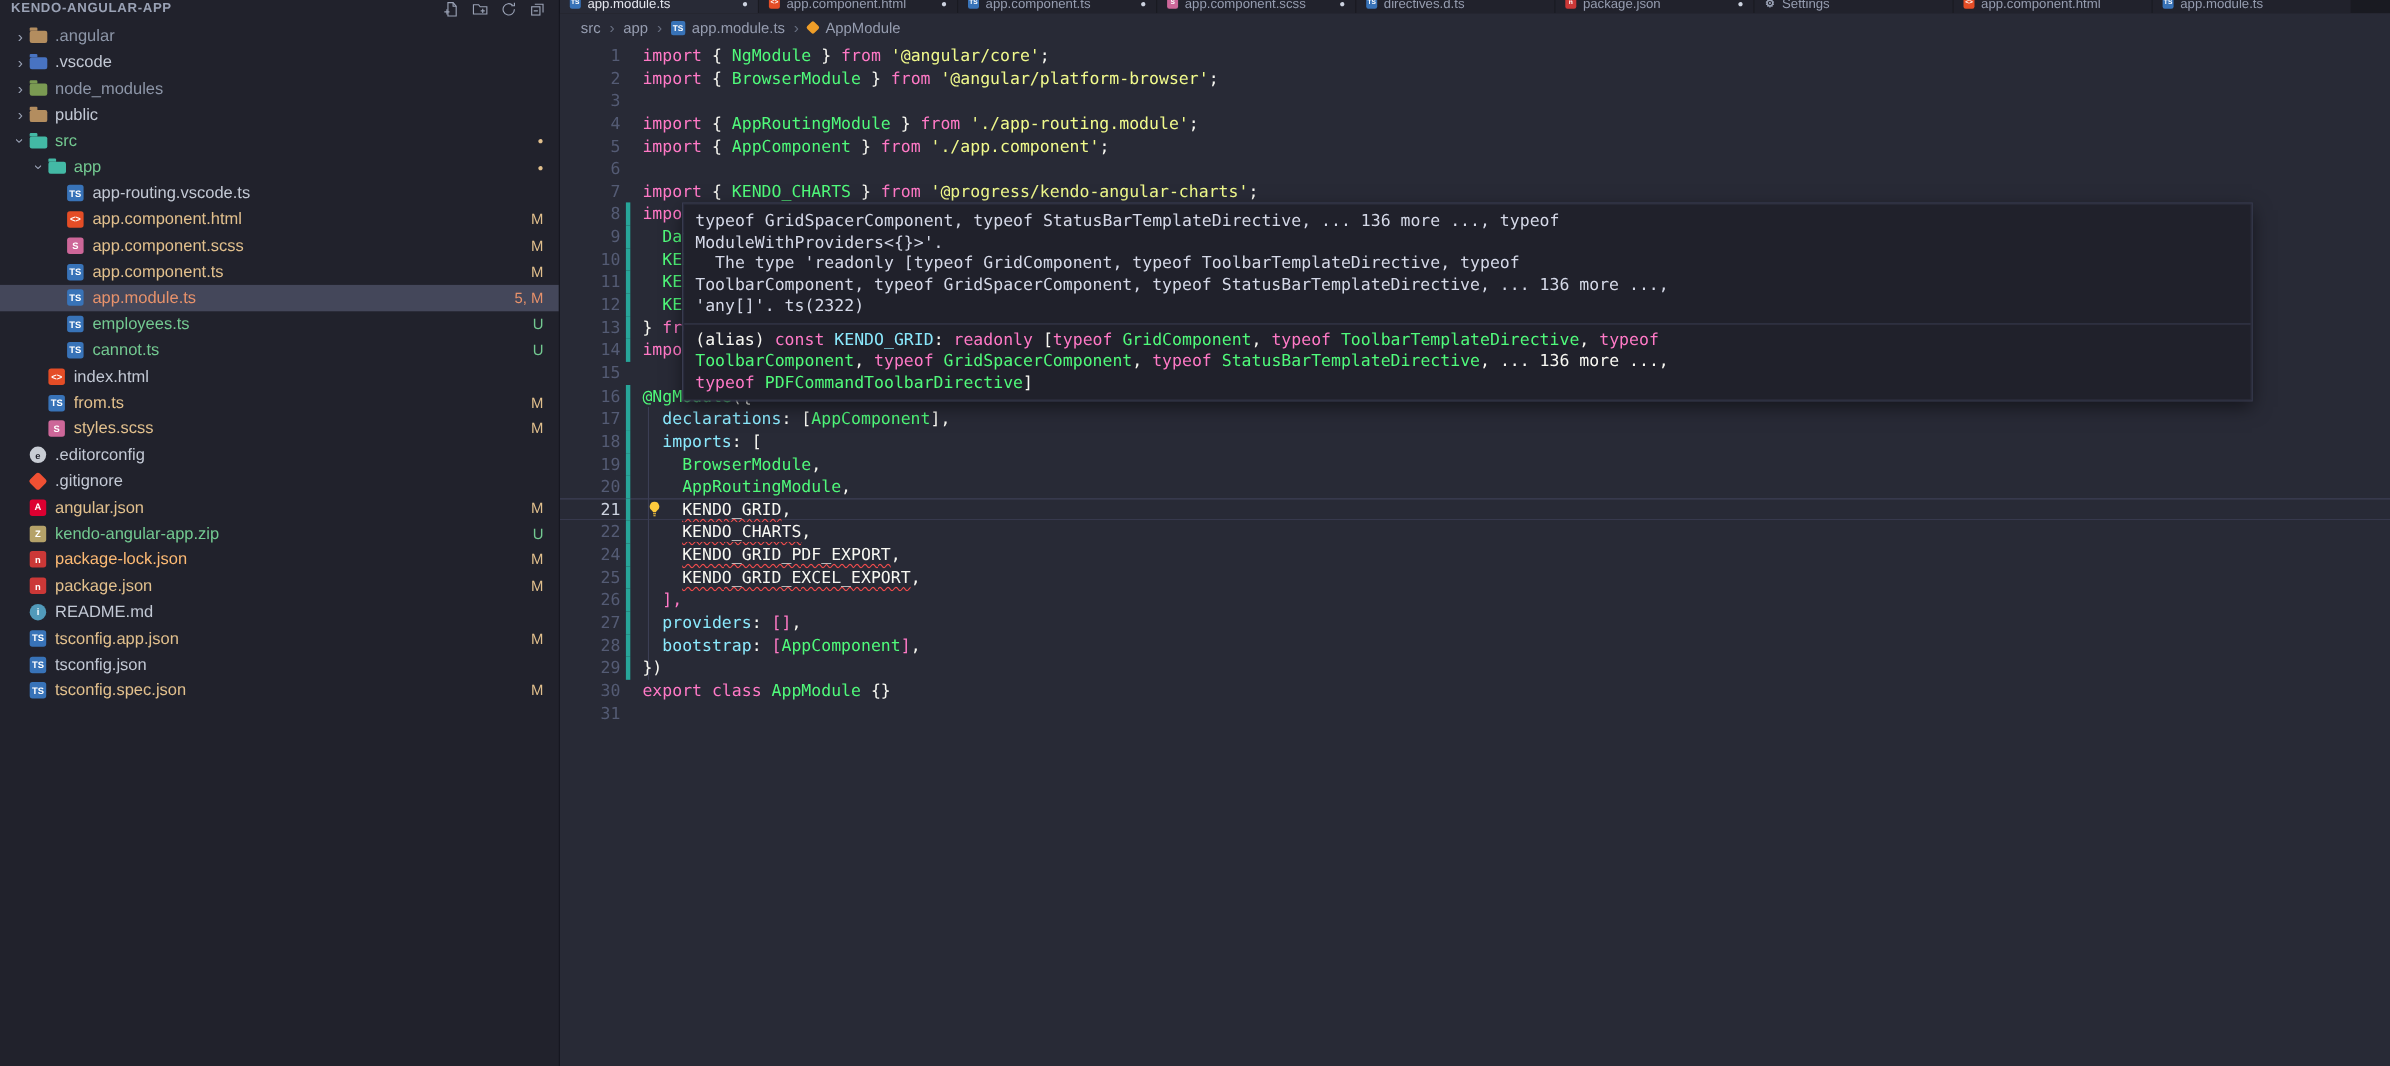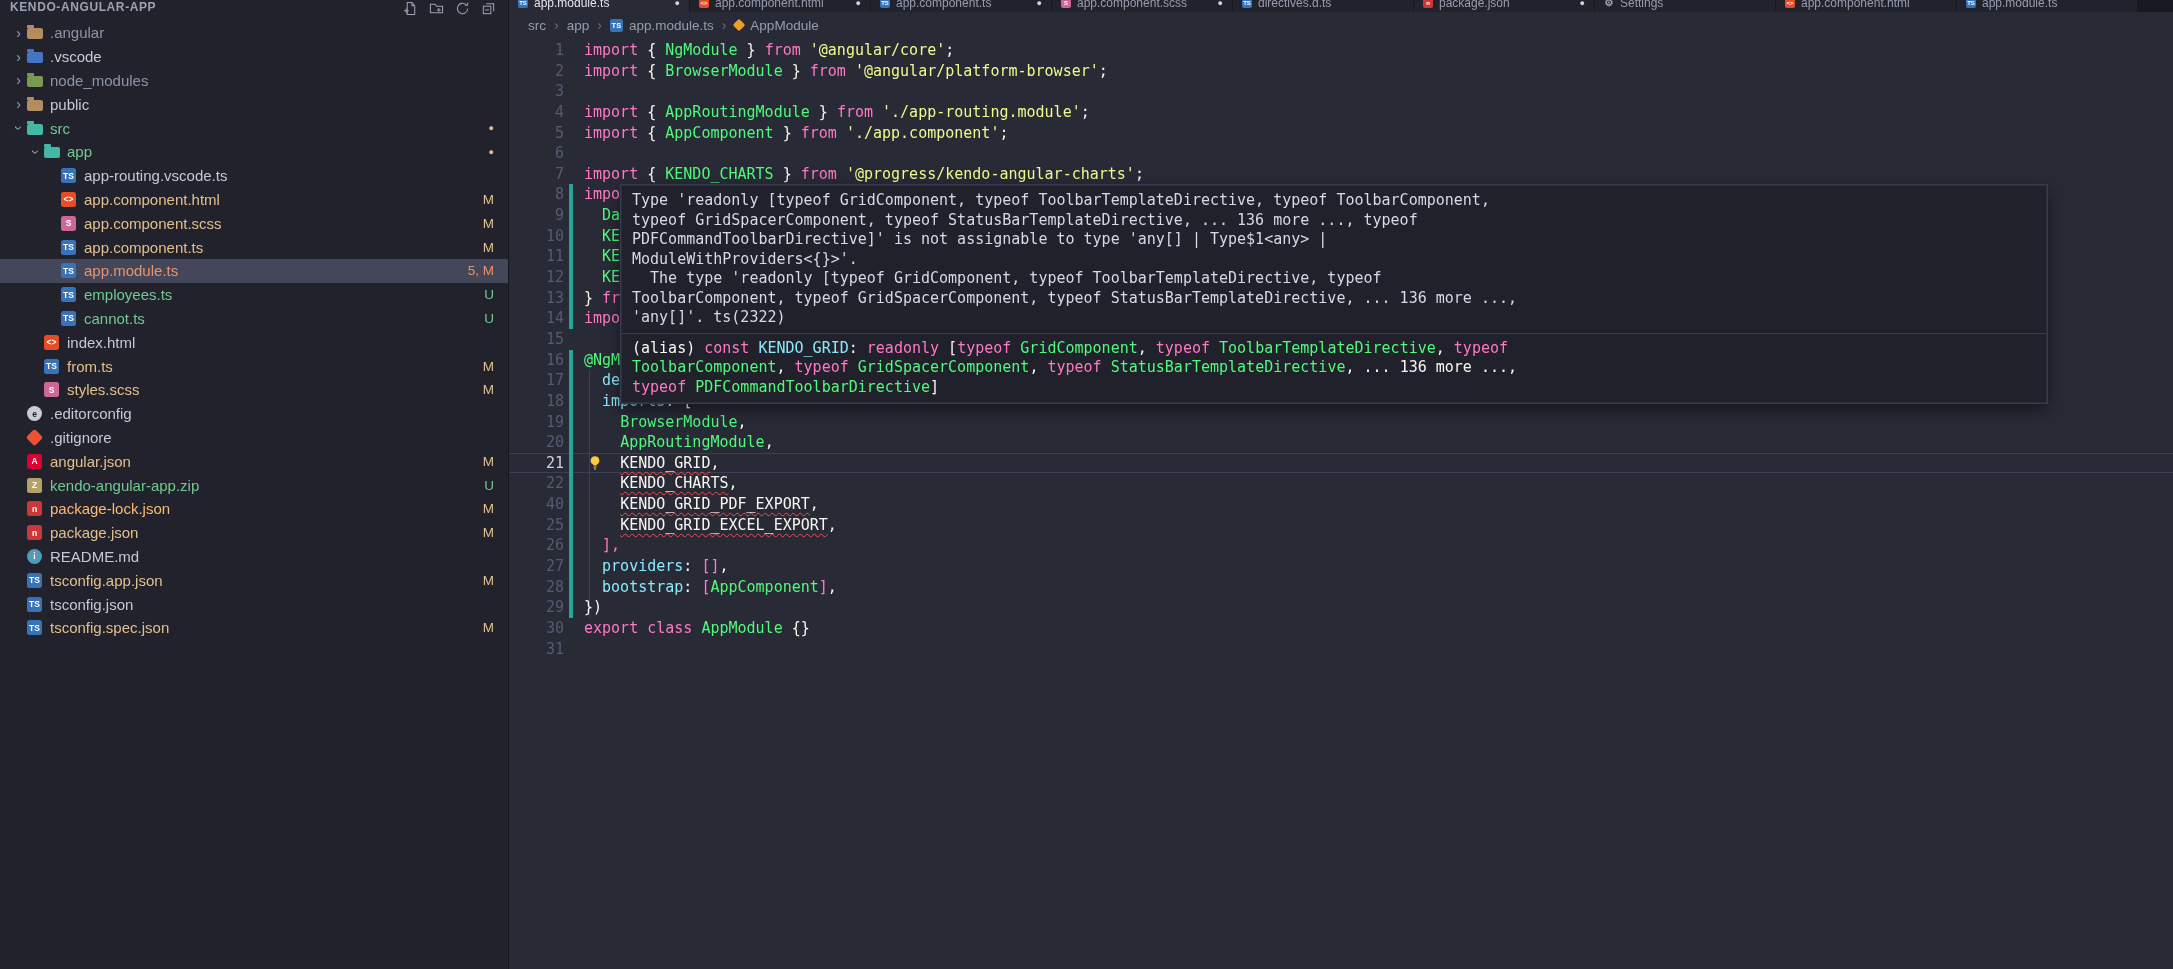--- a/index.html
+++ b/index.html
@@ -453,35 +453,33 @@
           <div class="code-line"><span class="ln">16</span><span class="modbar on"></span><span class="ctext"><span style="color: rgb(80, 250, 123);">@NgModule</span><span style="color: rgb(248, 248, 242);">({</span></span></div>
           <div class="code-line"><span class="ln">17</span><span class="modbar on"></span><span class="ctext"><span style="color: rgb(248, 248, 242);">  </span><span style="color: rgb(139, 233, 253);">declarations</span><span style="color: rgb(248, 248, 242);">: [</span><span style="color: rgb(80, 250, 123);">AppComponent</span><span style="color: rgb(248, 248, 242);">],</span></span></div>
           <div class="code-line"><span class="ln">18</span><span class="modbar on"></span><span class="ctext"><span style="color: rgb(248, 248, 242);">  </span><span style="color: rgb(139, 233, 253);">imports</span><span style="color: rgb(248, 248, 242);">: [</span></span></div>
           <div class="code-line"><span class="ln">19</span><span class="modbar on"></span><span class="ctext"><span style="color: rgb(248, 248, 242);">    </span><span style="color: rgb(80, 250, 123);">BrowserModule</span><span style="color: rgb(248, 248, 242);">,</span></span></div>
           <div class="code-line"><span class="ln">20</span><span class="modbar on"></span><span class="ctext"><span style="color: rgb(248, 248, 242);">    </span><span style="color: rgb(80, 250, 123);">AppRoutingModule</span><span style="color: rgb(248, 248, 242);">,</span></span></div>
           <div class="code-line current"><span class="ln cur">21</span><span class="modbar on"></span><span class="ctext"><span style="color: rgb(248, 248, 242);">    </span><span class="err" style="color: rgb(248, 248, 242);">KENDO_GRID</span><span style="color: rgb(248, 248, 242);">,</span></span><span class="bulb"><svg viewBox="0 0 16 16">
                 <path d="M8 1.2a4.3 4.3 0 0 0-2.4 7.9c.5.35.9.9 1 1.5h2.8c.1-.6.5-1.15 1-1.5A4.3 4.3 0 0 0 8 1.2z" fill="#ffcb3d"></path>
                 <path d="M6.6 11.6h2.8v1H6.6zM7 13.4h2v1H7z" fill="#ffcb3d"></path>
               </svg></span></div>
           <div class="code-line"><span class="ln">22</span><span class="modbar on"></span><span class="ctext"><span style="color: rgb(248, 248, 242);">    </span><span class="err" style="color: rgb(248, 248, 242);">KENDO_CHARTS</span><span style="color: rgb(248, 248, 242);">,</span></span></div>
-          <div class="code-line"><span class="ln">40</span><span class="modbar on"></span><span class="ctext"><span style="color: rgb(248, 248, 242);">    </span><span class="err" style="color: rgb(248, 248, 242);">KENDO_GRID_PDF_EXPORT</span><span style="color: rgb(248, 248, 242);">,</span></span></div>
+          <div class="code-line"><span class="ln">24</span><span class="modbar on"></span><span class="ctext"><span style="color: rgb(248, 248, 242);">    </span><span class="err" style="color: rgb(248, 248, 242);">KENDO_GRID_PDF_EXPORT</span><span style="color: rgb(248, 248, 242);">,</span></span></div>
           <div class="code-line"><span class="ln">25</span><span class="modbar on"></span><span class="ctext"><span style="color: rgb(248, 248, 242);">    </span><span class="err" style="color: rgb(248, 248, 242);">KENDO_GRID_EXCEL_EXPORT</span><span style="color: rgb(248, 248, 242);">,</span></span></div>
           <div class="code-line"><span class="ln">26</span><span class="modbar on"></span><span class="ctext"><span style="color: rgb(248, 248, 242);">  </span><span style="color: rgb(255, 121, 198);">],</span></span></div>
           <div class="code-line"><span class="ln">27</span><span class="modbar on"></span><span class="ctext"><span style="color: rgb(248, 248, 242);">  </span><span style="color: rgb(139, 233, 253);">providers</span><span style="color: rgb(248, 248, 242);">: </span><span style="color: rgb(255, 121, 198);">[]</span><span style="color: rgb(248, 248, 242);">,</span></span></div>
           <div class="code-line"><span class="ln">28</span><span class="modbar on"></span><span class="ctext"><span style="color: rgb(248, 248, 242);">  </span><span style="color: rgb(139, 233, 253);">bootstrap</span><span style="color: rgb(248, 248, 242);">: </span><span style="color: rgb(255, 121, 198);">[</span><span style="color: rgb(80, 250, 123);">AppComponent</span><span style="color: rgb(255, 121, 198);">]</span><span style="color: rgb(248, 248, 242);">,</span></span></div>
           <div class="code-line"><span class="ln">29</span><span class="modbar on"></span><span class="ctext"><span style="color: rgb(248, 248, 242);">})</span></span></div>
           <div class="code-line"><span class="ln">30</span><span class="modbar"></span><span class="ctext"><span style="color: rgb(255, 121, 198);">export</span><span style="color: rgb(248, 248, 242);"> </span><span style="color: rgb(255, 121, 198);">class</span><span style="color: rgb(248, 248, 242);"> </span><span style="color: rgb(80, 250, 123);">AppModule</span><span style="color: rgb(248, 248, 242);"> {}</span></span></div>
           <div class="code-line"><span class="ln">31</span><span class="modbar"></span><span class="ctext"></span></div>
         </div>
 
       <div class="hover-tooltip">
         <div class="tt-part1">
-            <div>Type 'readonly [typeof GridComponent, typeof ToolbarTemplateDirective, typeof ToolbarComponent,</div>
             <div>typeof GridSpacerComponent, typeof StatusBarTemplateDirective, ... 136 more ..., typeof</div>
-            <div>PDFCommandToolbarDirective]' is not assignable to type 'any[] | Type$1&lt;any&gt; |</div>
             <div>ModuleWithProviders&lt;{}&gt;'.</div>
             <div>  The type 'readonly [typeof GridComponent, typeof ToolbarTemplateDirective, typeof</div>
             <div>ToolbarComponent, typeof GridSpacerComponent, typeof StatusBarTemplateDirective, ... 136 more ...,</div>
             <div>'any[]'. ts(2322)</div>
           </div>
         <div class="tt-part2">
             <div><span style="color: rgb(248, 248, 242);">(alias) </span><span style="color: rgb(255, 121, 198);">const</span><span style="color: rgb(248, 248, 242);"> </span><span style="color: rgb(139, 233, 253);">KENDO_GRID</span><span style="color: rgb(248, 248, 242);">: </span><span style="color: rgb(255, 121, 198);">readonly</span><span style="color: rgb(248, 248, 242);"> [</span><span style="color: rgb(255, 121, 198);">typeof</span><span style="color: rgb(248, 248, 242);"> </span><span style="color: rgb(80, 250, 123);">GridComponent</span><span style="color: rgb(248, 248, 242);">, </span><span style="color: rgb(255, 121, 198);">typeof</span><span style="color: rgb(248, 248, 242);"> </span><span style="color: rgb(80, 250, 123);">ToolbarTemplateDirective</span><span style="color: rgb(248, 248, 242);">, </span><span style="color: rgb(255, 121, 198);">typeof</span></div>
             <div><span style="color: rgb(80, 250, 123);">ToolbarComponent</span><span style="color: rgb(248, 248, 242);">, </span><span style="color: rgb(255, 121, 198);">typeof</span><span style="color: rgb(248, 248, 242);"> </span><span style="color: rgb(80, 250, 123);">GridSpacerComponent</span><span style="color: rgb(248, 248, 242);">, </span><span style="color: rgb(255, 121, 198);">typeof</span><span style="color: rgb(248, 248, 242);"> </span><span style="color: rgb(80, 250, 123);">StatusBarTemplateDirective</span><span style="color: rgb(248, 248, 242);">, ... 136 more ...,</span></div>
             <div><span style="color: rgb(255, 121, 198);">typeof</span><span style="color: rgb(248, 248, 242);"> </span><span style="color: rgb(80, 250, 123);">PDFCommandToolbarDirective</span><span style="color: rgb(248, 248, 242);">]</span></div>
           </div>

